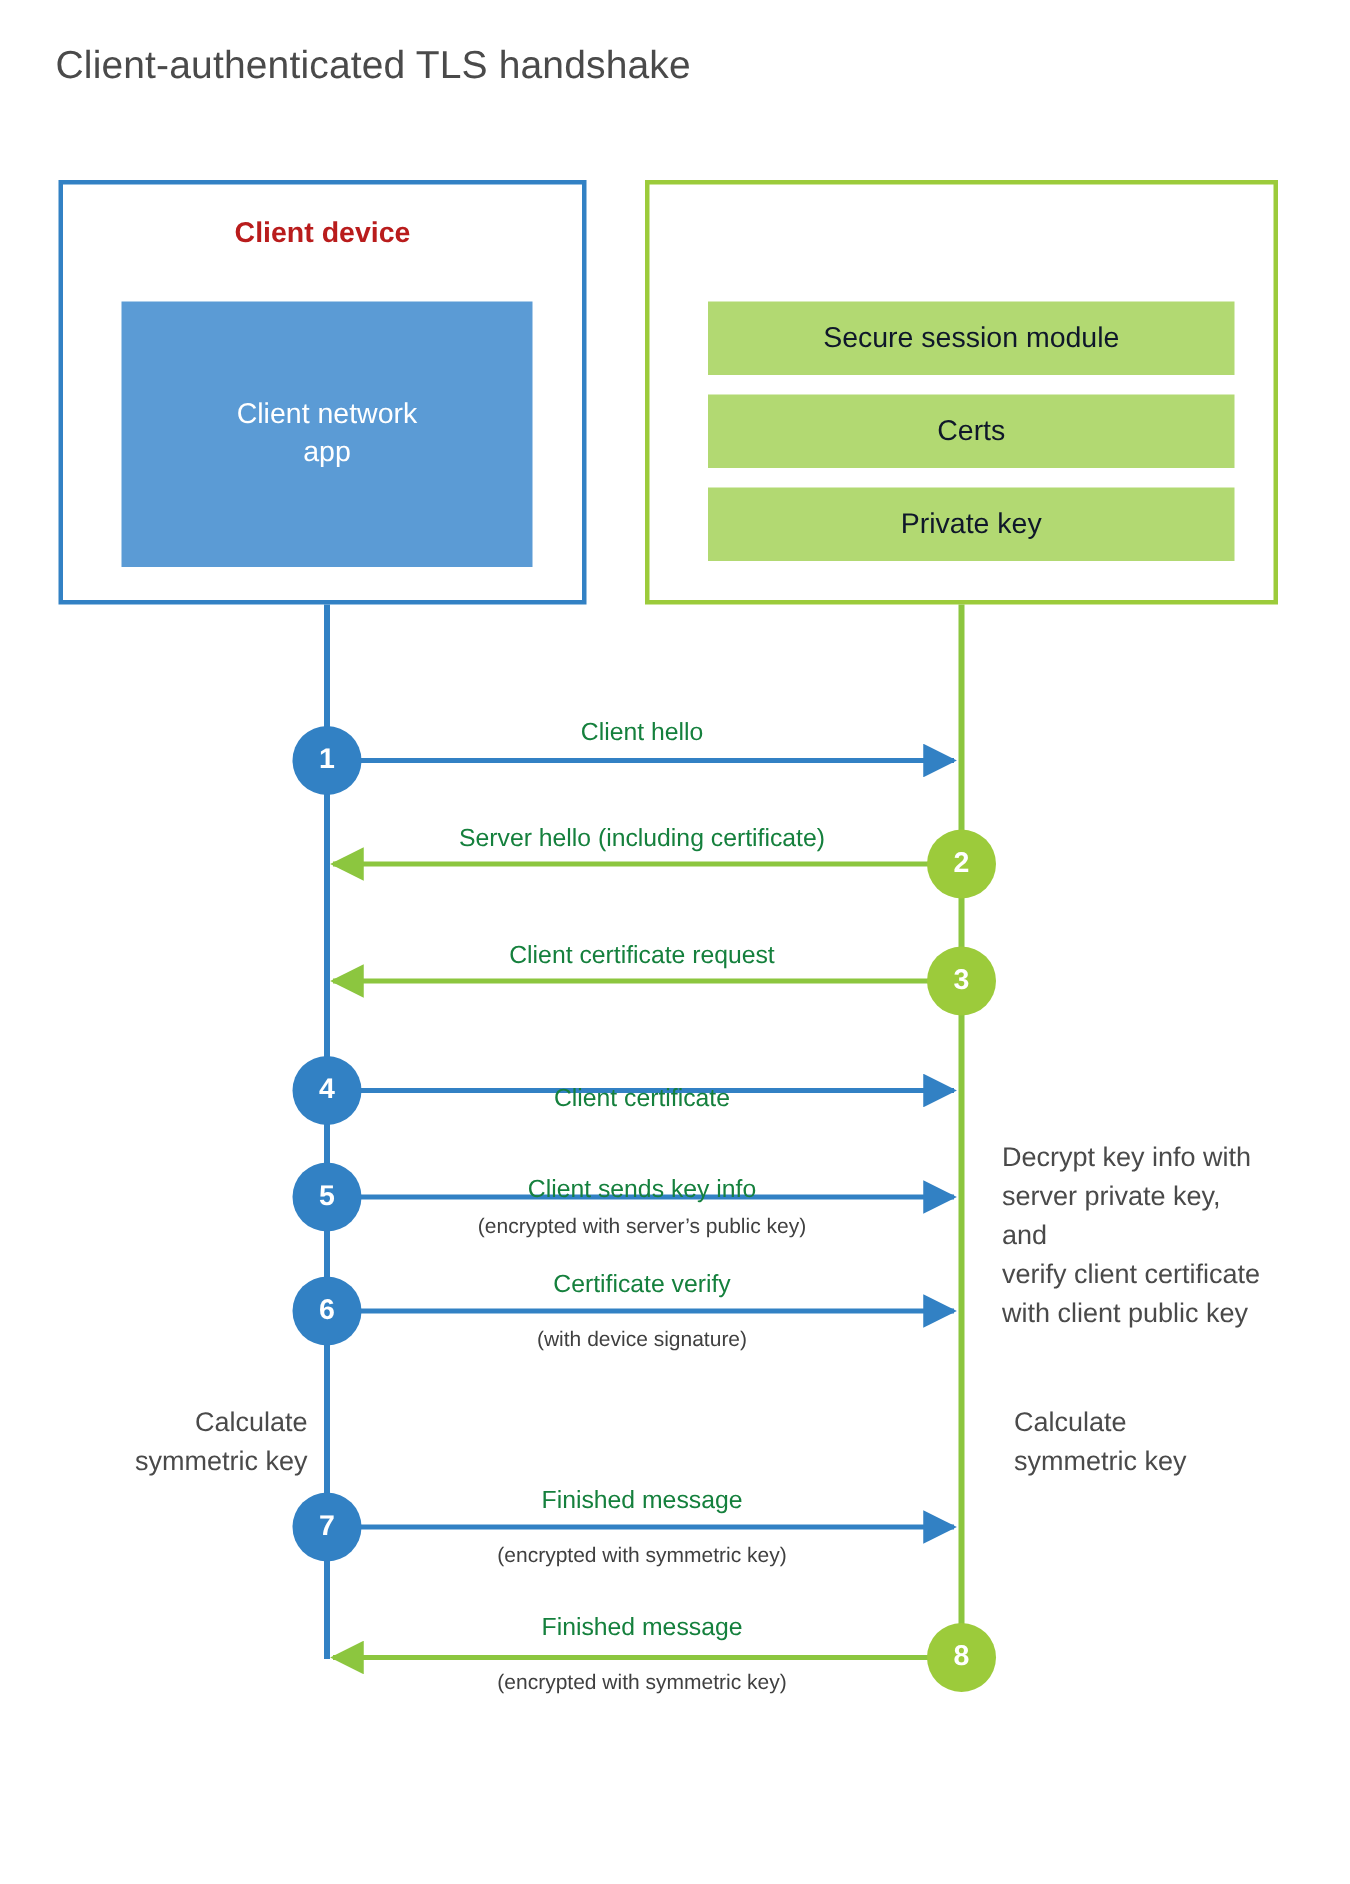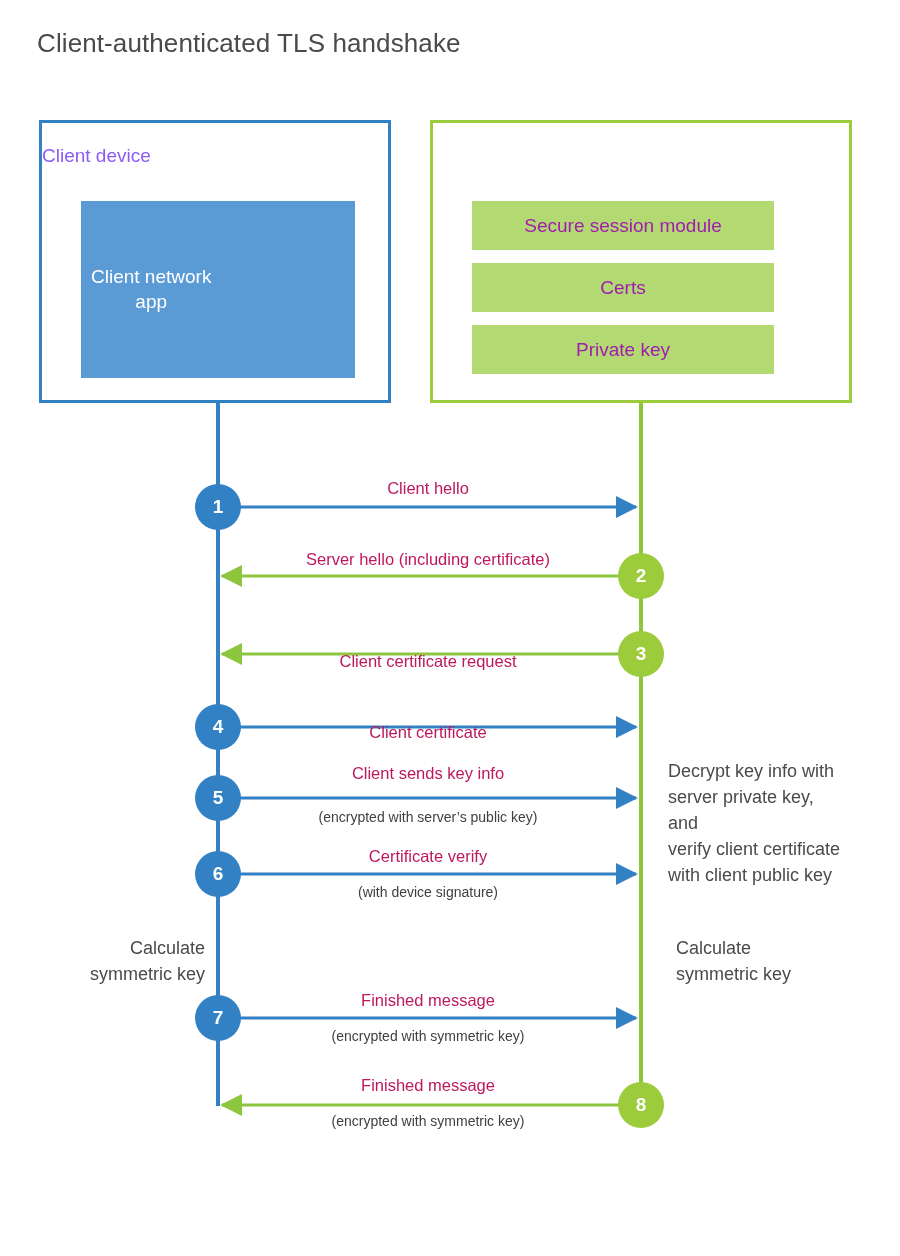--- a/index.html
+++ b/index.html
@@ -46,53 +46,53 @@
     top: 120px;
     width: 422px;
     height: 283px;
     border: 3px solid #9ccb3b;
   }
   .entity-title {
     position: absolute;
     left: 0;
     right: 0;
     top: 22px;
-    text-align: left;
-    font-size: 19px;
-    font-weight: normal;
-    color: #8b5cf6;
+    text-align: center;
+    font-size: 19px;
+    font-weight: bold;
+    color: #b91c1c;
   }
 
   
   #client-network-app {
     position: absolute;
     left: 39px;
     top: 78px;
     width: 274px;
     height: 177px;
     background: #5b9bd5;
     color: #ffffff;
     font-size: 19px;
     display: flex;
     align-items: center;
-    justify-content: flex-start;
+    justify-content: center;
     text-align: center;
     line-height: 1.28;
     box-sizing: border-box;
     padding: 0 10px;
   }
 
   
   .server-module {
     position: absolute;
     left: 39px;
-    width: 302px;
+    width: 351px;
     height: 49px;
     background: #b2d972;
-    color: #a21caf;
+    color: #0f172a;
     font-size: 19px;
     display: flex;
     align-items: center;
     justify-content: center;
     text-align: center;
     box-sizing: border-box;
   }
   #server-module-0 { top: 78px; }
   #server-module-1 { top: 140px; }
   #server-module-2 { top: 202px; }
@@ -105,21 +105,21 @@
     width: 900px;
     height: 1256px;
     pointer-events: none;
   }
 
   
   .msg-label {
     position: absolute;
     text-align: center;
     font-size: 16.5px;
-    color: #be185d;
+    color: #15803d;
     white-space: nowrap;
   }
   .msg-sublabel {
     position: absolute;
     text-align: center;
     font-size: 14px;
     color: #404040;
     white-space: nowrap;
   }
   .side-note {
@@ -206,25 +206,25 @@
 <div class="step-number client-step" style="left:195px; top:704px;">4</div>
 <div class="step-number client-step" style="left:195px; top:775px;">5</div>
 <div class="step-number client-step" style="left:195px; top:851px;">6</div>
 <div class="step-number client-step" style="left:195px; top:995px;">7</div>
 <div class="step-number server-step" style="left:618px; top:1082px;">8</div>
 
 <div class="msg-label" style="left:218px; top:479px; width:420px;">Client hello</div>
 
 <div class="msg-label" style="left:218px; top:550px; width:420px;">Server hello (including certificate)</div>
 
-<div class="msg-label" style="left:218px; top:628px; width:420px;margin-top:24px;">Client certificate request</div>
+<div class="msg-label" style="left:218px; top:628px; width:420px;">Client certificate request</div>
 
 <div class="msg-label" style="left:218px; top:723px; width:420px;">Client certificate</div>
 
-<div class="msg-label" style="left:218px; top:764px; width:420px;">Client sends key info</div>
+<div class="msg-label" style="left:218px; top:784px; width:420px;">Client sends key info</div>
 <div class="msg-sublabel" style="left:218px; top:809px; width:420px;">(encrypted with server’s public key)</div>
 
 <div class="msg-label" style="left:218px; top:847px; width:420px;">Certificate verify</div>
 <div class="msg-sublabel" style="left:218px; top:884px; width:420px;">(with device signature)</div>
 
 <div class="msg-label" style="left:218px; top:991px; width:420px;">Finished message</div>
 <div class="msg-sublabel" style="left:218px; top:1028px; width:420px;">(encrypted with symmetric key)</div>
 
 <div class="msg-label" style="left:218px; top:1076px; width:420px;">Finished message</div>
 <div class="msg-sublabel" style="left:218px; top:1113px; width:420px;">(encrypted with symmetric key)</div>

